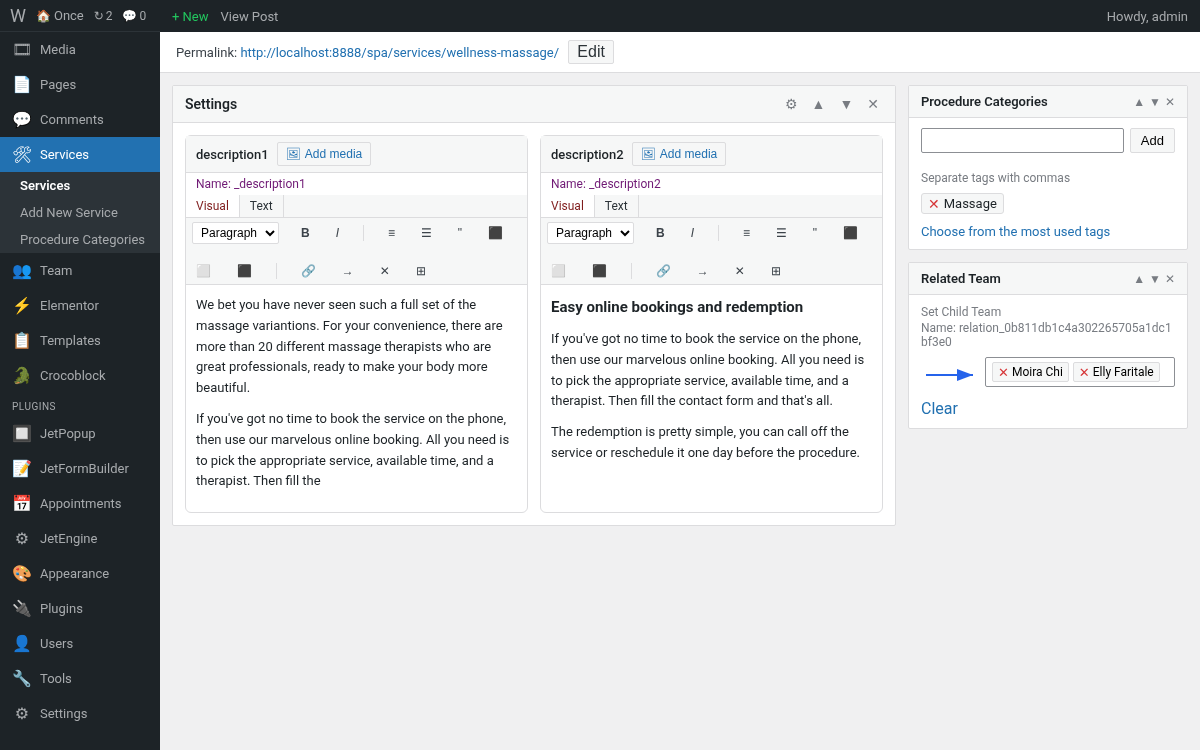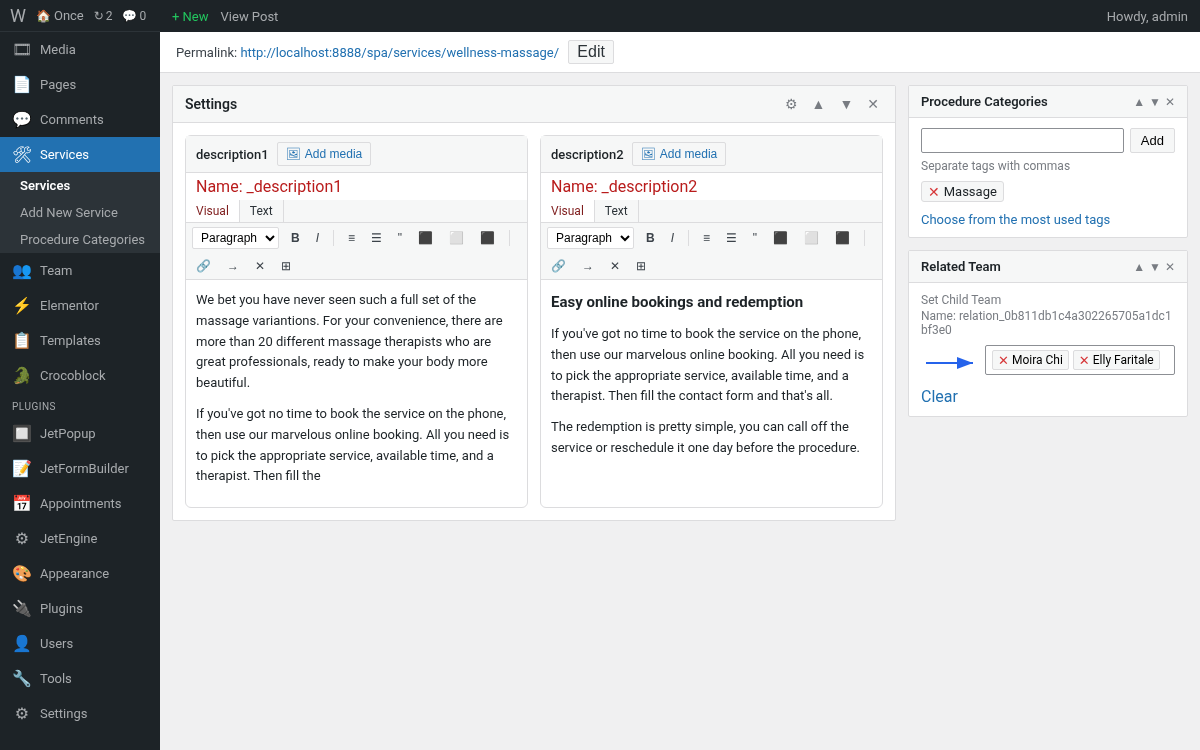--- a/index.html
+++ b/index.html
@@ -159,22 +159,22 @@
       cursor: pointer;
       font-size: 12px;
       border-radius: 2px;
       color: #2271b1;
       display: flex;
       align-items: center;
       gap: 4px;
     }
     .desc-name-row {
       padding: 4px 10px;
-      font-size: 16px;
-      color: #b91c1c;
+      font-size: 12px;
+      color: #701a75;
       background: #fff;
     }
     .editor-tabs {
       display: flex;
       border-bottom: 1px solid #dcdcde;
       background: #f6f7f7;
     }
     .editor-tab {
       padding: 4px 10px;
       font-size: 12px;
@@ -182,21 +182,21 @@
       color: #2c3338;
       border-right: 1px solid #dcdcde;
     }
     .editor-tab.active { background: #fff; color: #7f1d1d; }
     .editor-toolbar {
       background: #f6f7f7;
       border-bottom: 1px solid #dcdcde;
       padding: 4px 6px;
       display: flex;
       flex-wrap: wrap;
-      gap: 8px;
+      gap: 18px;
       align-items: center;
     }
     .toolbar-select {
       padding: 2px 4px;
       font-size: 12px;
       border: 1px solid #dcdcde;
       background: #fff;
       border-radius: 2px;
     }
     .toolbar-btn {
@@ -250,21 +250,21 @@
       cursor: pointer;
       color: #787c82;
       font-size: 12px;
     }
     .panel-body { padding: 10px 12px; }
 
     
     .tag-input-row {
       display: flex;
       gap: 6px;
-      margin-bottom: 6px;
+      margin-bottom: 18px;
     }
     .tag-input {
       flex: 1;
       border: 1px solid #8c8f94;
       border-radius: 2px;
       padding: 4px 6px;
       font-size: 13px;
     }
     .tag-add-btn {
       background: #f6f7f7;

